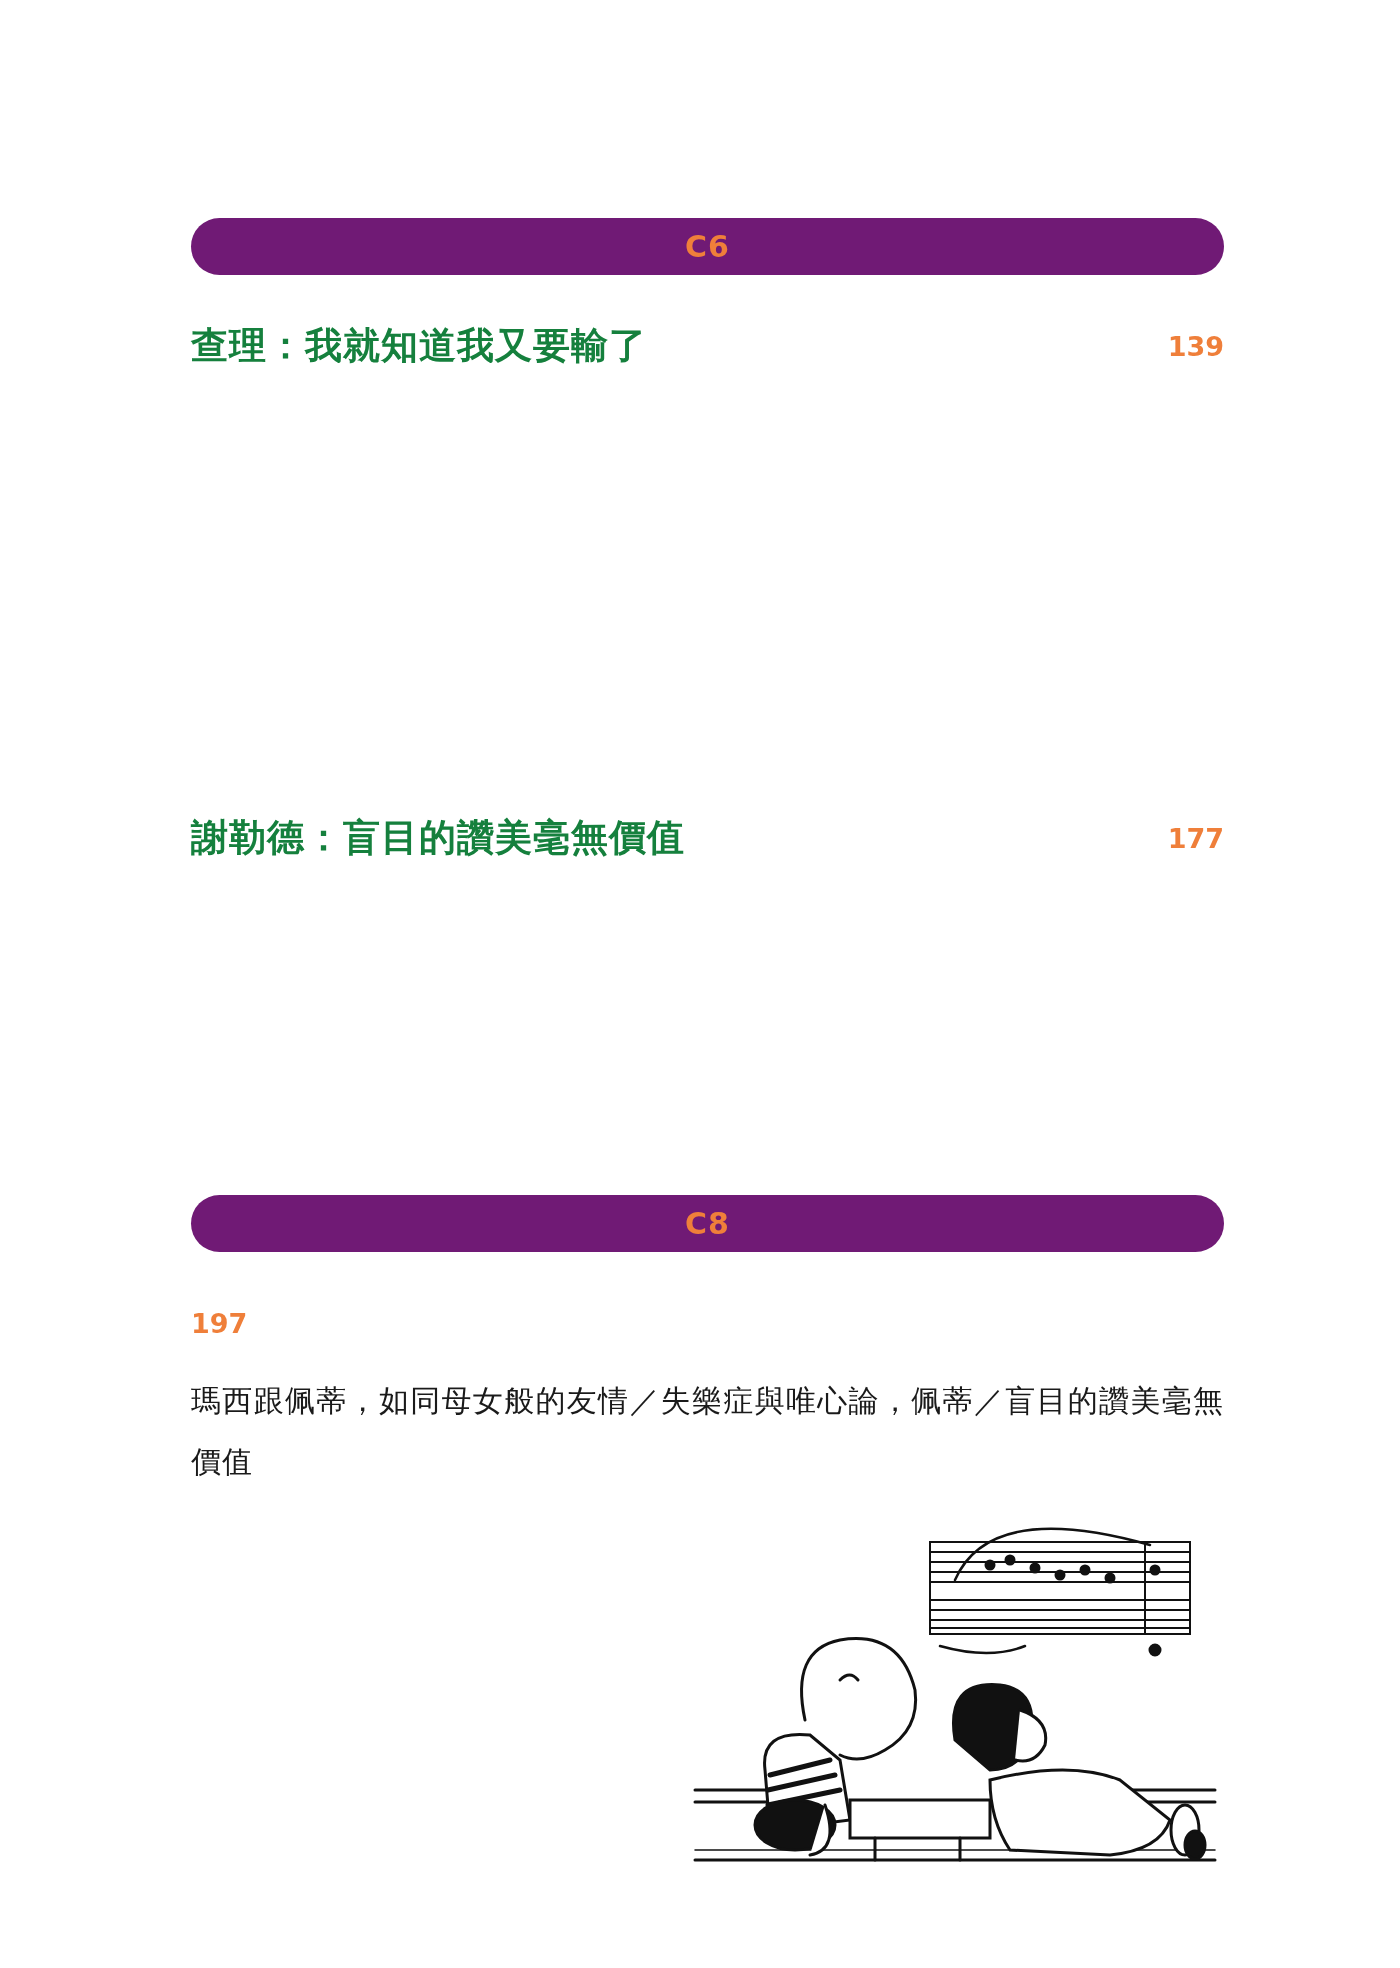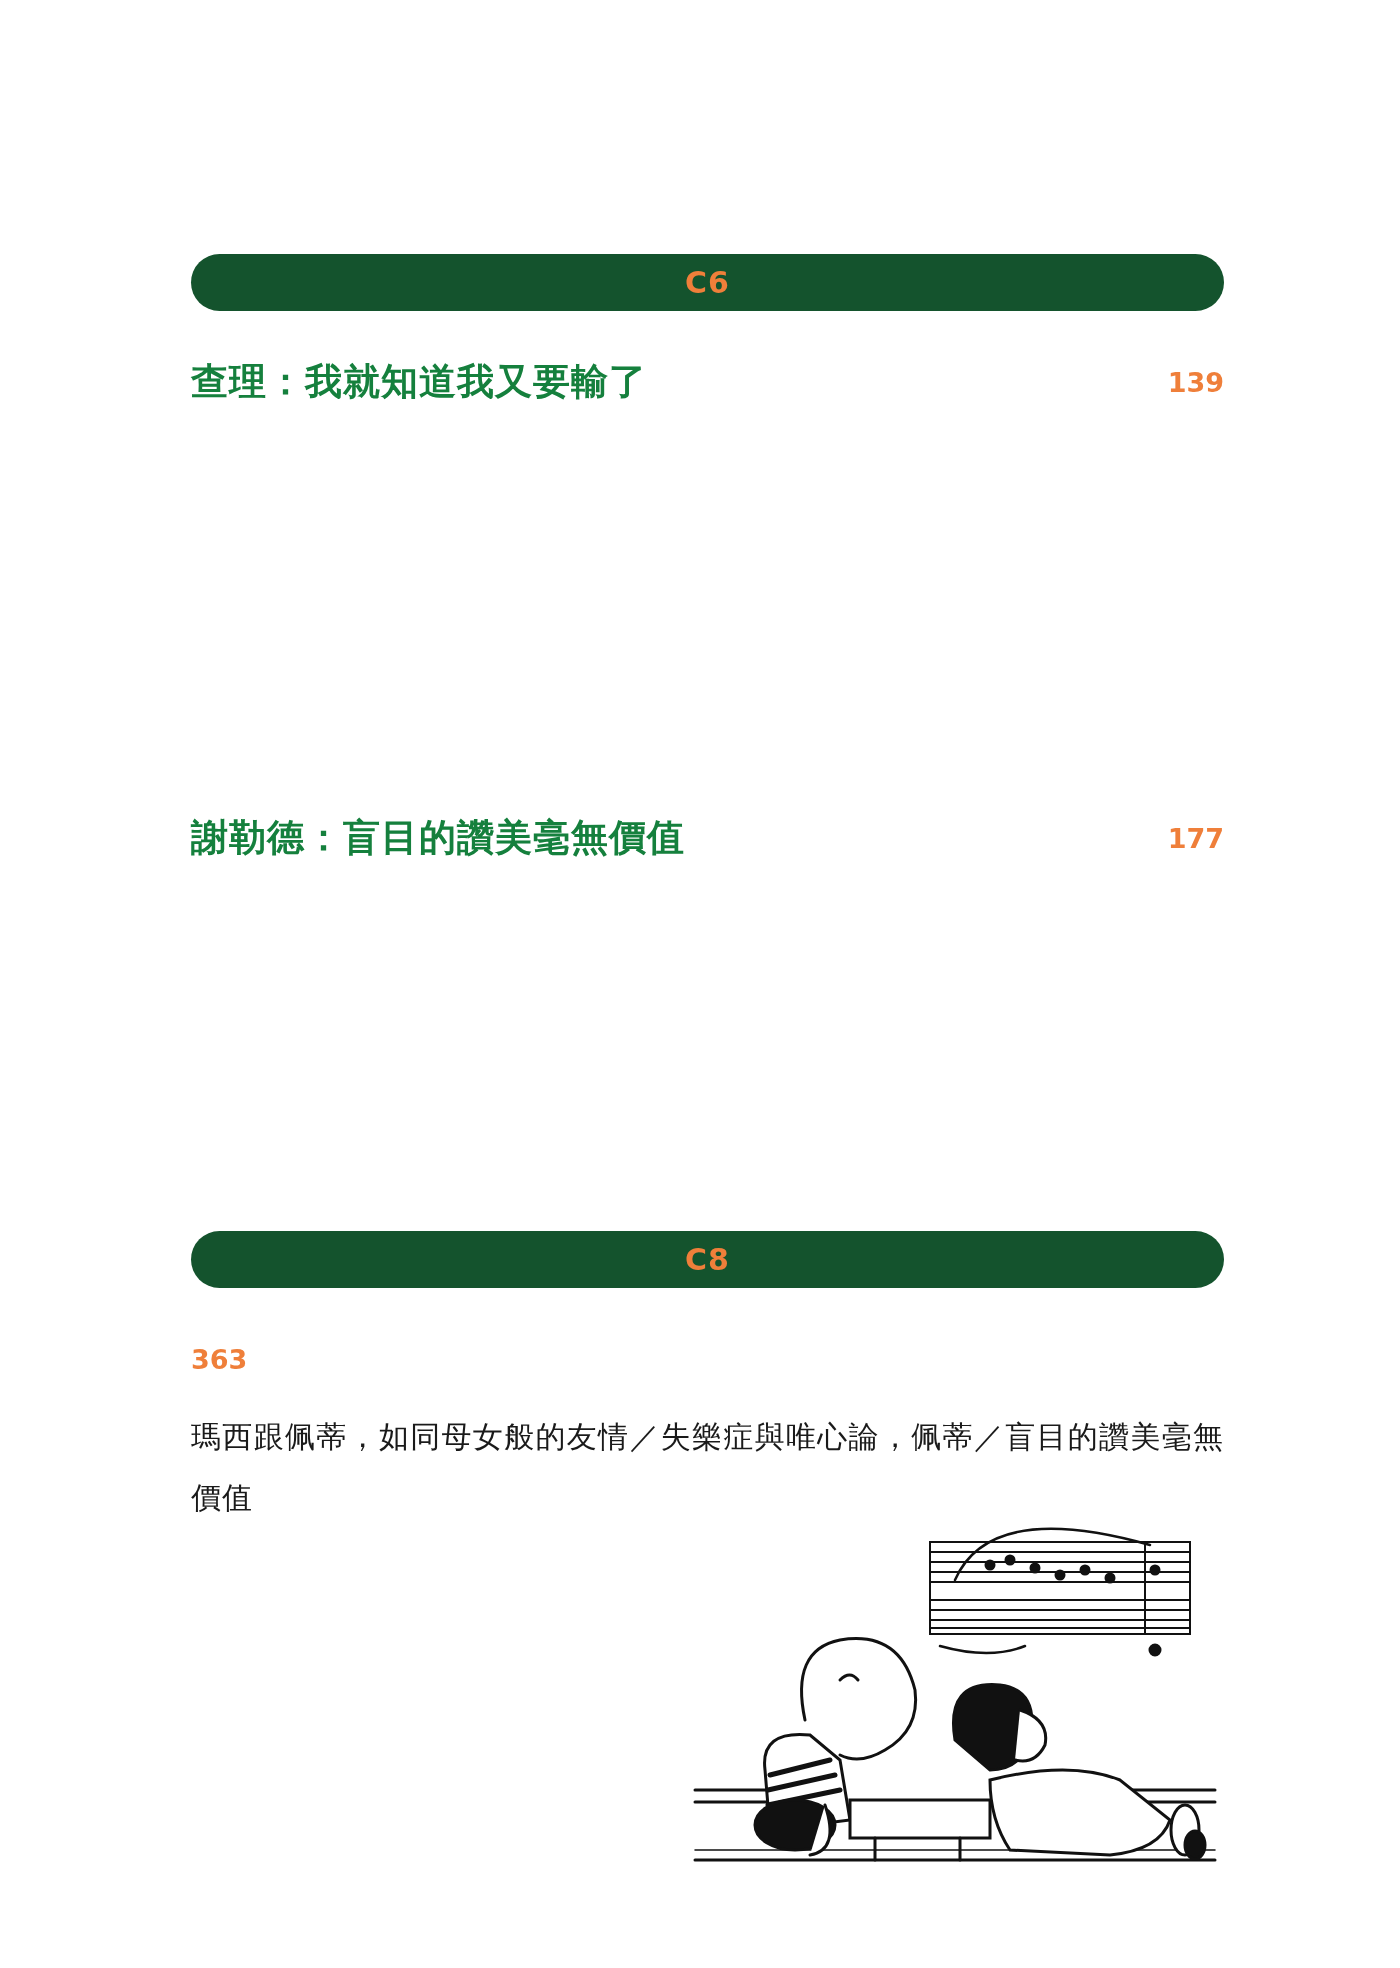--- a/index.html
+++ b/index.html
@@ -3,22 +3,22 @@
 <meta charset="utf-8">
 <style>
   html, body { margin: 0; padding: 0; background: #ffffff; }
   body {
     width: 1400px; height: 1968px; position: relative; overflow: hidden;
     font-family: "DejaVu Sans", "Liberation Sans", sans-serif;
     color: #1a1a1a;
   }
   .section { position: absolute; left: 191px; width: 1033px; }
   .pill {
-    height: 57px; border-radius: 29px; background: #14532d;
-    display: flex; align-items: center; justify-content: center; margin-top: 36px;
+    height: 57px; border-radius: 29px; background: #701a75;
+    display: flex; align-items: center; justify-content: center;
   }
   .pill span {
     color: #ef7f3a; font-weight: bold; font-size: 30px;
     font-family: "DejaVu Sans", sans-serif; letter-spacing: 1px;
   }
   .title-row {
     display: flex; justify-content: space-between; align-items: center;
     margin-top: 46px; height: 50px;
   }
   .title {
@@ -57,21 +57,21 @@
     <span class="title">謝勒德：盲目的讚美毫無價值</span>
     <span class="page-num">177</span>
   </div>
 </div>
 
 <div class="section" id="s8">
   <div class="pill">
     <span>C8</span>
   </div>
   <div class="title-row">
-    <span class="page-num">363</span>
+    <span class="page-num">197</span>
   </div>
   <div class="desc">瑪西跟佩蒂，如同母女般的友情／失樂症與唯心論，佩蒂／盲目的讚美毫無價值</div>
 </div>
 
 <div class="illustration">
   <svg width="530" height="350" viewBox="0 0 530 350" fill="none" stroke="#111" stroke-width="3" stroke-linecap="round">
 
     <g>
       <rect x="240" y="22" width="260" height="92" fill="#fff" stroke-width="2"></rect>
       <line x1="240" y1="32" x2="500" y2="32" stroke-width="2"></line>

